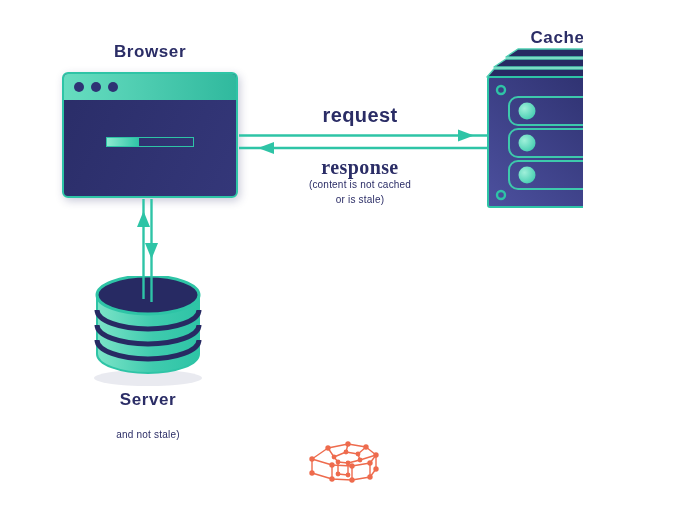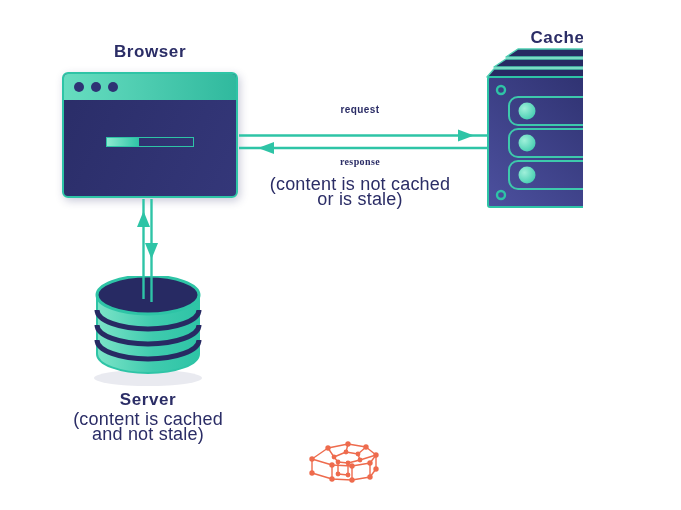--- a/index.html
+++ b/index.html
@@ -3,22 +3,22 @@
 <meta charset="utf-8">
 <style>
   html,body{margin:0;padding:0;background:#ffffff;}
   .canvas{
     position:relative;width:583px;height:510px;background:#ffffff;overflow:hidden;
     font-family:"Liberation Sans", sans-serif;color:#2b2d66;
   }
   .abs{position:absolute;}
   .lbl{position:absolute;text-align:center;color:#2b2d66;}
   .lbl.title{font-size:17px;font-weight:bold;letter-spacing:0.6px;}
-  .lbl.edge{font-size:10px;font-weight:bold;letter-spacing:0.4px;}
-  .lbl.note{font-size:18px;line-height:15px;letter-spacing:0.2px;}
+  .lbl.edge{font-size:20px;font-weight:bold;letter-spacing:0.4px;}
+  .lbl.note{font-size:10px;line-height:15px;letter-spacing:0.2px;}
 
   
   .browser-window{
     position:absolute;left:62px;top:72px;width:176px;height:126px;
     border:2px solid #2ec4a6;border-radius:6px;box-sizing:border-box;overflow:hidden;
     background:linear-gradient(115deg,#2a2d68 0%,#343779 100%);
     box-shadow:2px 3px 8px rgba(43,46,107,0.25);
   }
   .titlebar{
     height:26px;display:flex;align-items:center;gap:7px;padding-left:10px;
@@ -146,21 +146,21 @@
   </svg>
 
   <div class="lbl edge" style="left:260px;top:104px;width:200px;">request</div>
   <div class="lbl edge" style="left:260px;top:156px;width:200px;font-family:Liberation Serif, serif;">response</div>
   <div class="lbl note" style="left:245px;top:177px;width:230px;">
     <span>(content is not cached</span><br>
     <span>or is stale)</span>
   </div>
   <div class="lbl title" style="left:73px;top:390px;width:150px;">Server</div>
   <div class="lbl note" style="left:63px;top:412px;width:170px;">
-    <span>(content is cached</span><br>
+    <br>
     <span>and not stale)</span>
   </div>
 
   <svg class="abs" style="left:306px;top:437px;" width="76" height="58" viewBox="0 0 76 58">
     <g stroke="#ee6b4d" stroke-width="1.4" fill="none" stroke-linejoin="round">
       <polygon points="6,22 22,11 42,7 60,10 70,18 64,26 46,29 26,28"></polygon>
       <polygon points="28,20 40,15 52,17 54,23 42,26 32,25"></polygon>
       <polyline points="6,36 26,42 46,43 64,40 70,32"></polyline>
       <line x1="6" y1="22" x2="6" y2="36"></line>
       <line x1="26" y1="28" x2="26" y2="42"></line>

